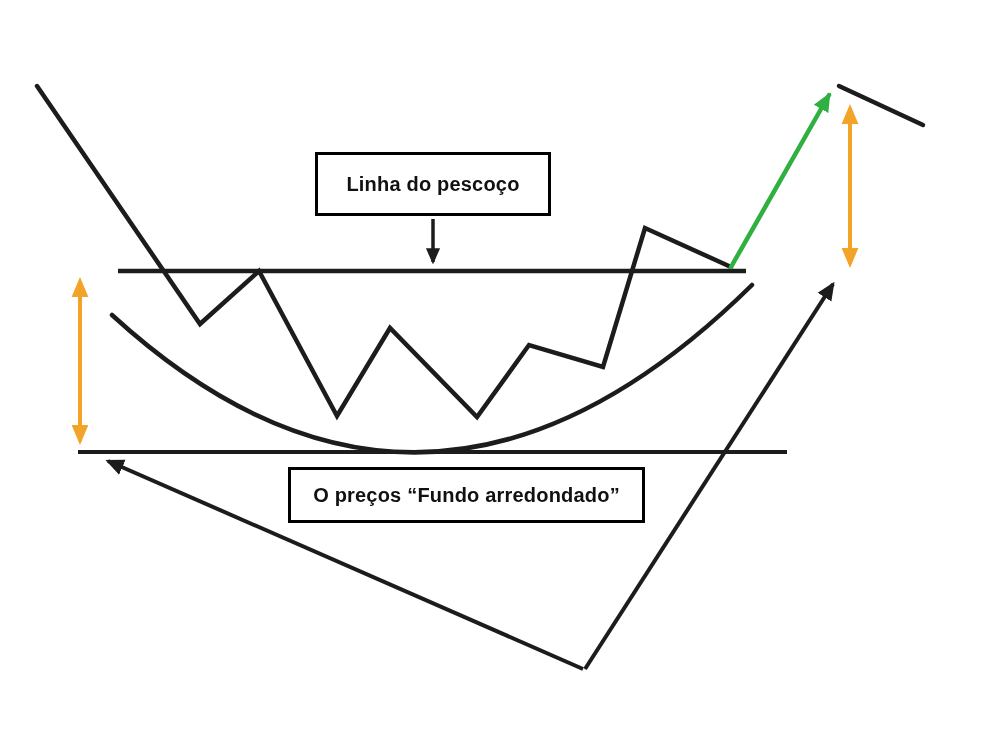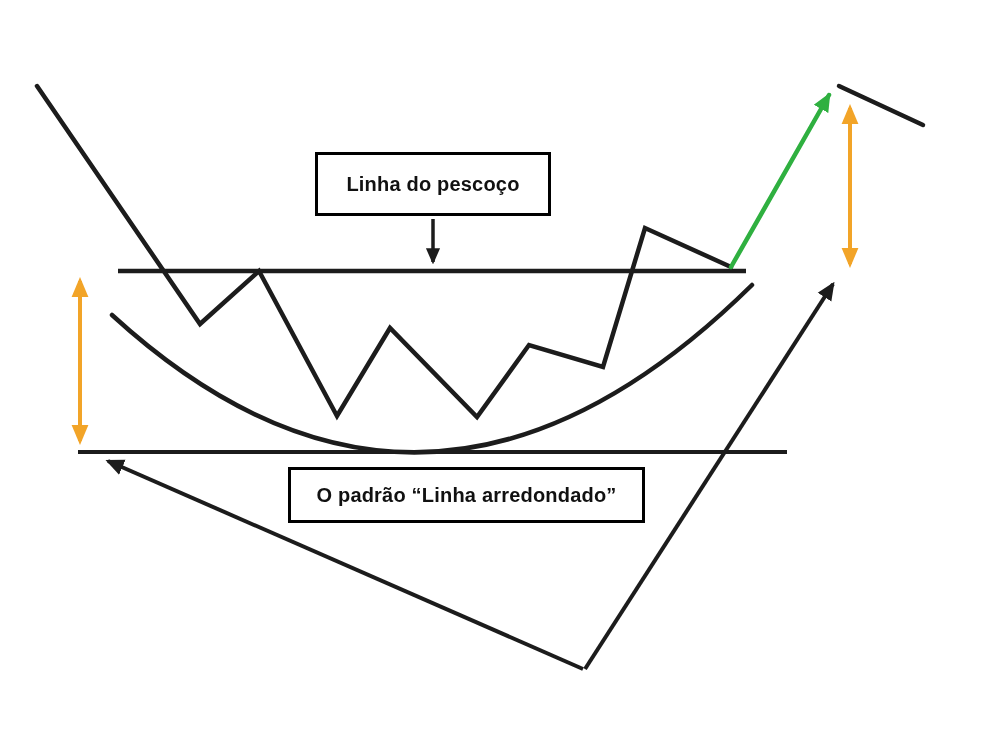--- a/index.html
+++ b/index.html
@@ -82,17 +82,17 @@
     <line class="stroke-ink" stroke-width="4" marker-end="url(#mk-black)" x1="583" y1="669" x2="108" y2="461"></line>
 
     <line class="stroke-ink" stroke-width="4" marker-end="url(#mk-black)" x1="585" y1="669" x2="833" y2="284"></line>
   </svg>
 
   <div class="label-box" style="left:315px;top:152px;width:236px;height:64px">
     <span>Linha do pescoço</span>
   </div>
 
   <div class="label-box" style="left:288px;top:467px;width:357px;height:56px">
-    <span>O padrão “Linha arredondado”</span>
+    <span>O preços “Fundo arredondado”</span>
   </div>
 
 
 </div>
 
 </body></html>

